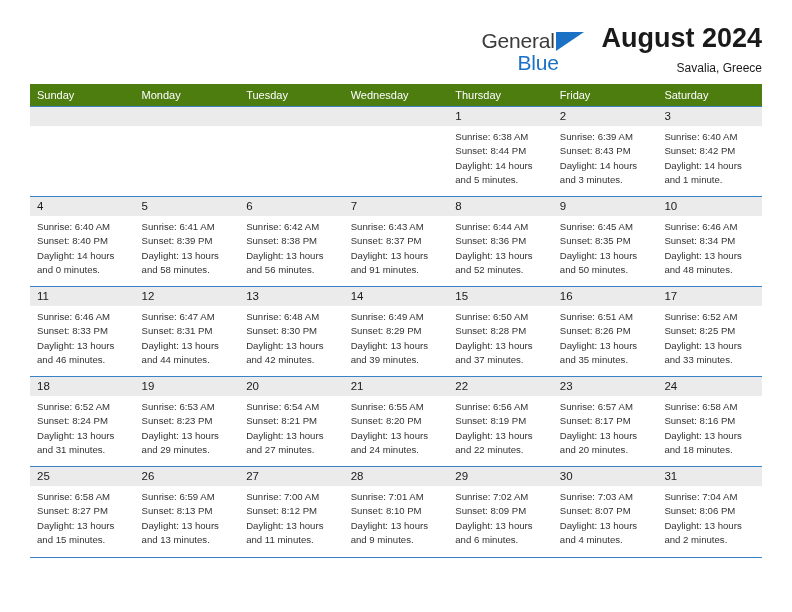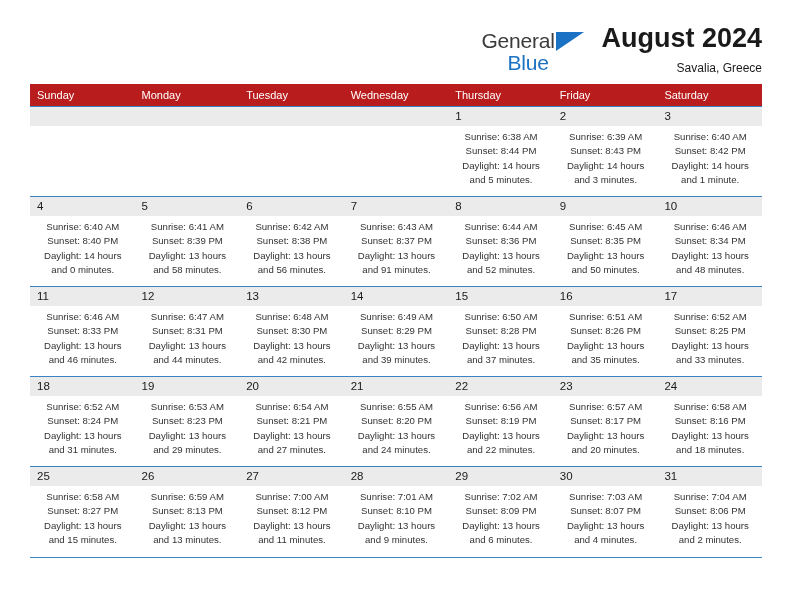--- a/index.html
+++ b/index.html
@@ -36,21 +36,21 @@
     letter-spacing: -0.2px;
     line-height: 1;
     display: block;
   }
   .logo-blue {
     font-size: 21px;
     color: #1b72c4;
     letter-spacing: -0.2px;
     line-height: 1;
     display: block;
-    margin-left: 26px;
+    margin-left: 36px;
     margin-top: 1px;
   }
   .logo-triangle {
     position: absolute;
     top: 8px;
     left: 75px;
     width: 0;
     height: 0;
     border-left: 28px solid #1b72c4;
     border-bottom: 19px solid transparent;
@@ -69,21 +69,21 @@
   }
 
   
   .calendar {
     width: 732px;
     border-collapse: collapse;
     table-layout: fixed;
     margin-top: 10px;
   }
   .calendar th {
-    background: #b91c1c;
+    background: #4d7c0f;
     color: #ffffff;
     font-size: 11px;
     font-weight: normal;
     text-align: left;
     padding: 5px 0 5px 7px;
     height: 22px;
   }
   .calendar td {
     vertical-align: top;
     border-top: 1px solid #3b82c4;
@@ -98,21 +98,20 @@
     color: #1a1a1a;
     padding: 3px 0 3px 7px;
     height: 19px;
   }
   .daynum.empty { color: transparent; }
   .cellbody {
     padding: 4px 6px 0 7px;
     font-size: 9.6px;
     color: #333333;
     line-height: 14.3px;
-    text-align: center;
   }
   .cellbody div { white-space: nowrap; }
   .bottom-rule {
     width: 732px;
     height: 1px;
     background: #3b82c4;
   }
 </style>
 </head>
 <body>

